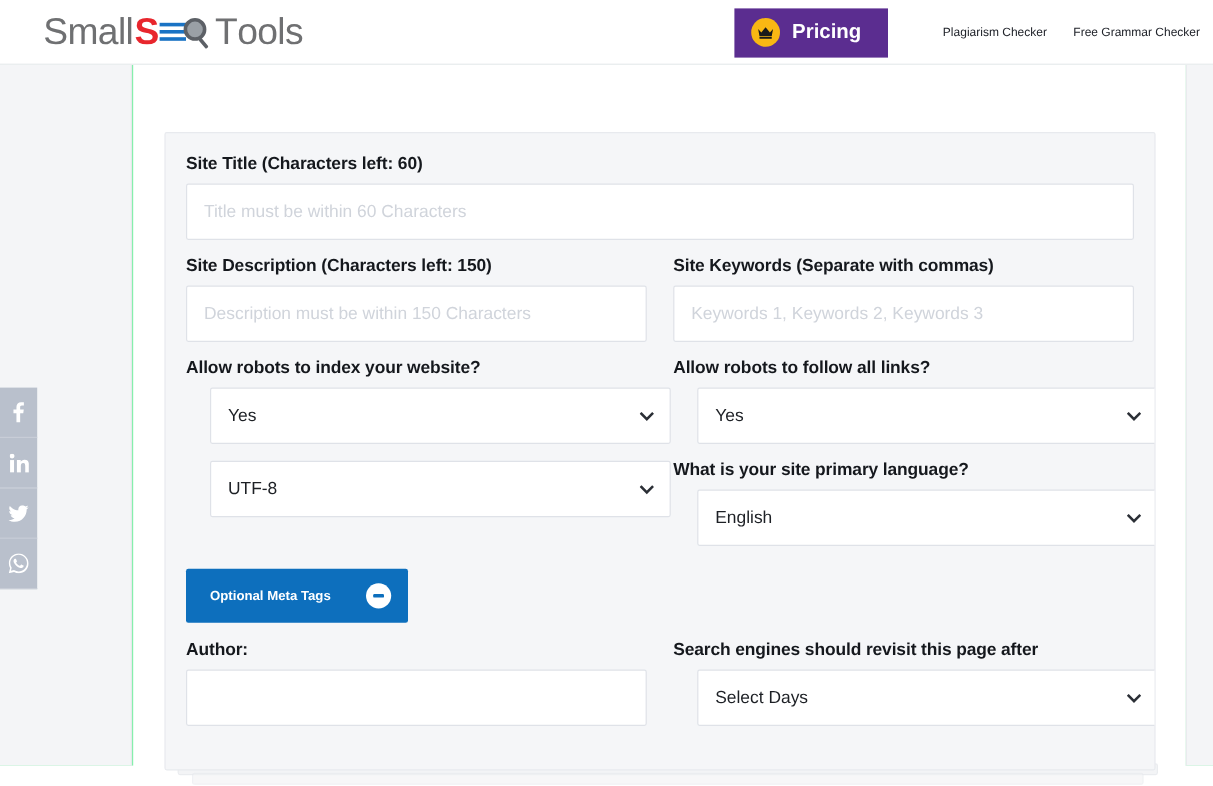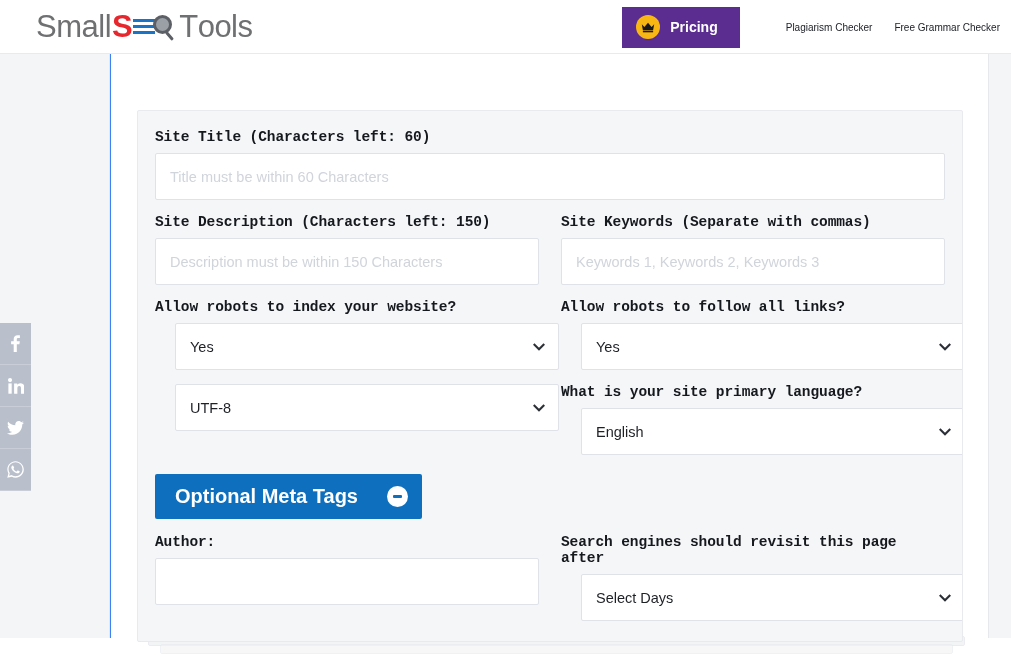--- a/index.html
+++ b/index.html
@@ -5,21 +5,21 @@
   * { box-sizing: border-box; }
   html, body {
     margin: 0; padding: 0;
     width: 1011px; height: 655px;
     overflow: hidden;
     font-family: "Liberation Sans", sans-serif;
     background: #ffffff;
   }
 
   
-  #page { position: relative; width: 1011px; height: 638px; background:#3b82f6; }
+  #page { position: relative; width: 1011px; height: 638px; background:#86efac; }
 
   
   .gutter {
     position: absolute; top: 54px; bottom: 0;
     background: #f4f5f7;
     border-right: 1px solid #e6e8ec;
   }
   .gutter.left  { left: 0;  width: 110px; }
   .gutter.right { left: 988px; width: 23px; border-right: none; border-left: 1px solid #e6e8ec; }
 
@@ -65,21 +65,21 @@
   }
 
   #nav {
     position: absolute; right: 11px; top: 0; height: 54px;
     display: flex; align-items: center; gap: 0px;
   }
   #pricing-btn {
     background: #5b2d90; color: #ffffff;
     height: 41px; display: flex; align-items: center;
     padding: 0 22px 0 14px; gap: 10px;
-    font-size: 14px; font-weight: 600; cursor: pointer;
+    font-size: 17px; font-weight: 600; cursor: pointer;
     margin-right: 24px;
   }
   .crown-badge {
     width: 24px; height: 24px; border-radius: 50%;
     background: #f9b713; display: flex; align-items: center; justify-content: center;
     flex: none;
   }
   .crown-badge svg { display: block; }
   .nav-link {
     color: #20232a; font-size: 10px; text-decoration: none;
@@ -122,21 +122,21 @@
     overflow: hidden;
   }
 
   .row { display: flex; gap: 22px; }
   .col { width: 388px; }
   .col.full { width: 100%; }
 
   label.fld {
     display: block;
     font-size: 14.5px; font-weight: 700; color: #15181d;
-    margin: 0 0 8px 0; letter-spacing: -0.1px; font-family: Liberation Mono, monospace;
+    margin: 0 0 8px 0; letter-spacing: -0.1px;
   }
   .block { margin-bottom: 14px; }
 
   input.txt, .sel {
     display: block; width: 100%; height: 47px;
     background: #ffffff;
     border: 1px solid #dfe2e8;
     border-radius: 2px;
     font-family: "Liberation Sans", sans-serif;
     font-size: 14.5px; color: #202327;
@@ -155,21 +155,21 @@
     position: absolute; right: 13px; top: 50%;
     transform: translateY(-50%);
     width: 12px; height: 12px;
   }
   .sel .chev svg { display: block; }
 
   #meta-toggle {
     display: inline-flex; align-items: center; gap: 29px;
     background: #0d6fbd; color: #ffffff;
     height: 45px; padding: 0 14px 0 20px;
-    font-size: 20px; font-weight: 700;
+    font-size: 11px; font-weight: 700;
     cursor: pointer; margin: 5px 0 15px 0;
     border-radius: 2px;
   }
   .minus-badge {
     width: 21px; height: 21px; border-radius: 50%;
     background: #ffffff; display: flex; align-items: center; justify-content: center;
   }
   .minus-badge i { display: block; width: 9px; height: 2.5px; background: #0d6fbd; border-radius: 1px; }
 </style>
 </head>

